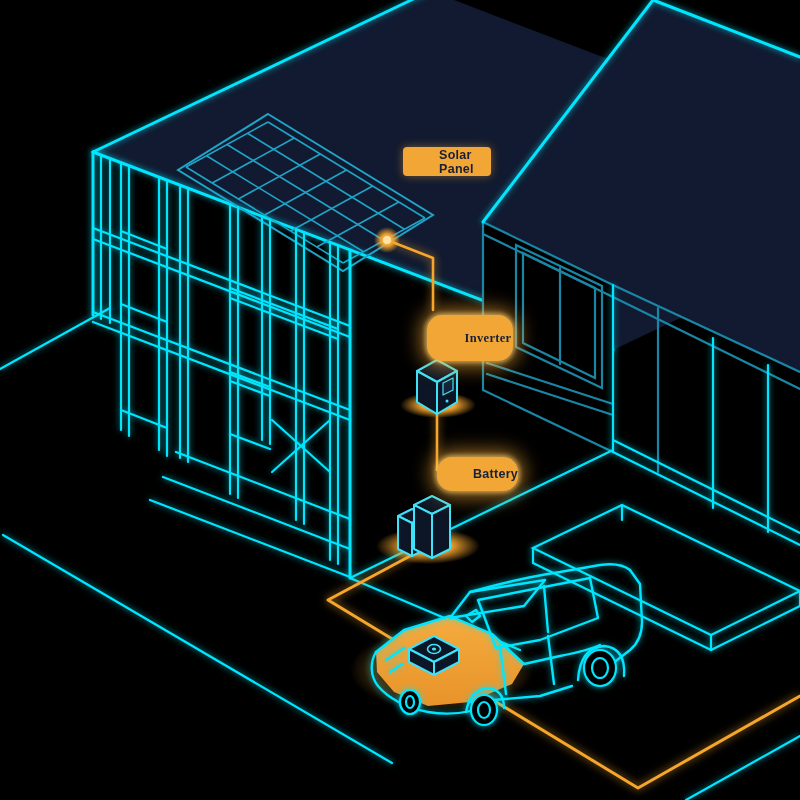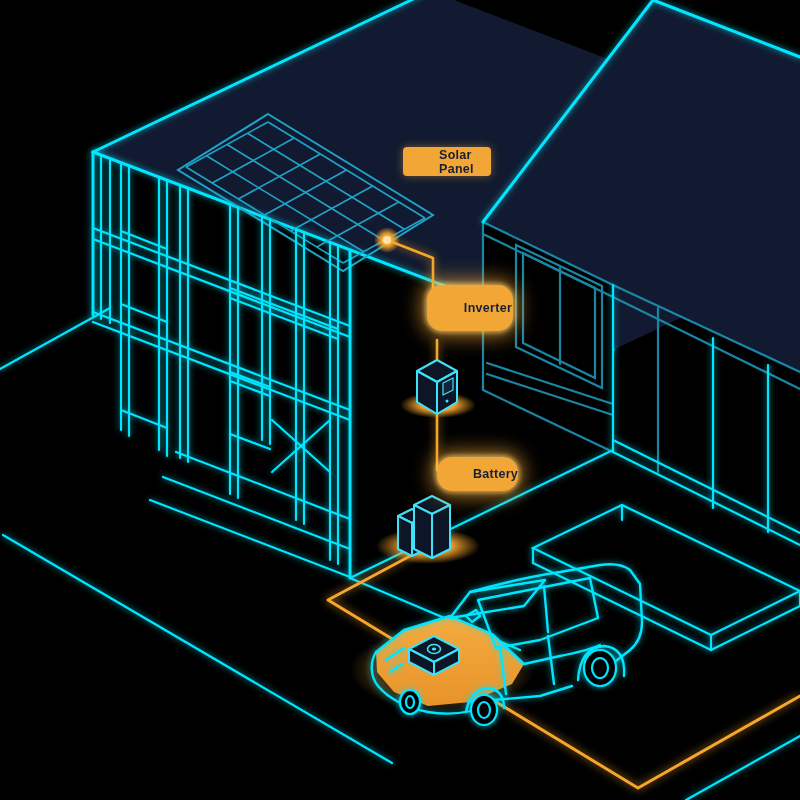--- a/index.html
+++ b/index.html
@@ -206,19 +206,19 @@
       <polygon points="434,662 459,649 459,662 434,675" fill="#0D1626"></polygon>
       <ellipse cx="434" cy="649" rx="6.5" ry="4.5" fill="none" stroke-width="1.6"></ellipse>
       <ellipse cx="434" cy="649" rx="2.2" ry="1.6" fill="#3FE2F8" stroke="none"></ellipse>
     </g>
   </g>
 </svg>
 
 <div class="chip square" style="left:403px;top:147px;width:88px;height:29px;">
   <span>Solar Panel</span>
 </div>
-<div class="chip round" style="left:427px;top:285px;width:86px;height:46px;">
+<div class="chip round" style="left:427px;top:315px;width:86px;height:46px;font-family:Liberation Serif, serif;">
   <span>Inverter</span>
 </div>
 <div class="chip round" style="left:437px;top:457px;width:81px;height:34px;">
   <span>Battery</span>
 </div>
 </div>
 
 </body></html>

